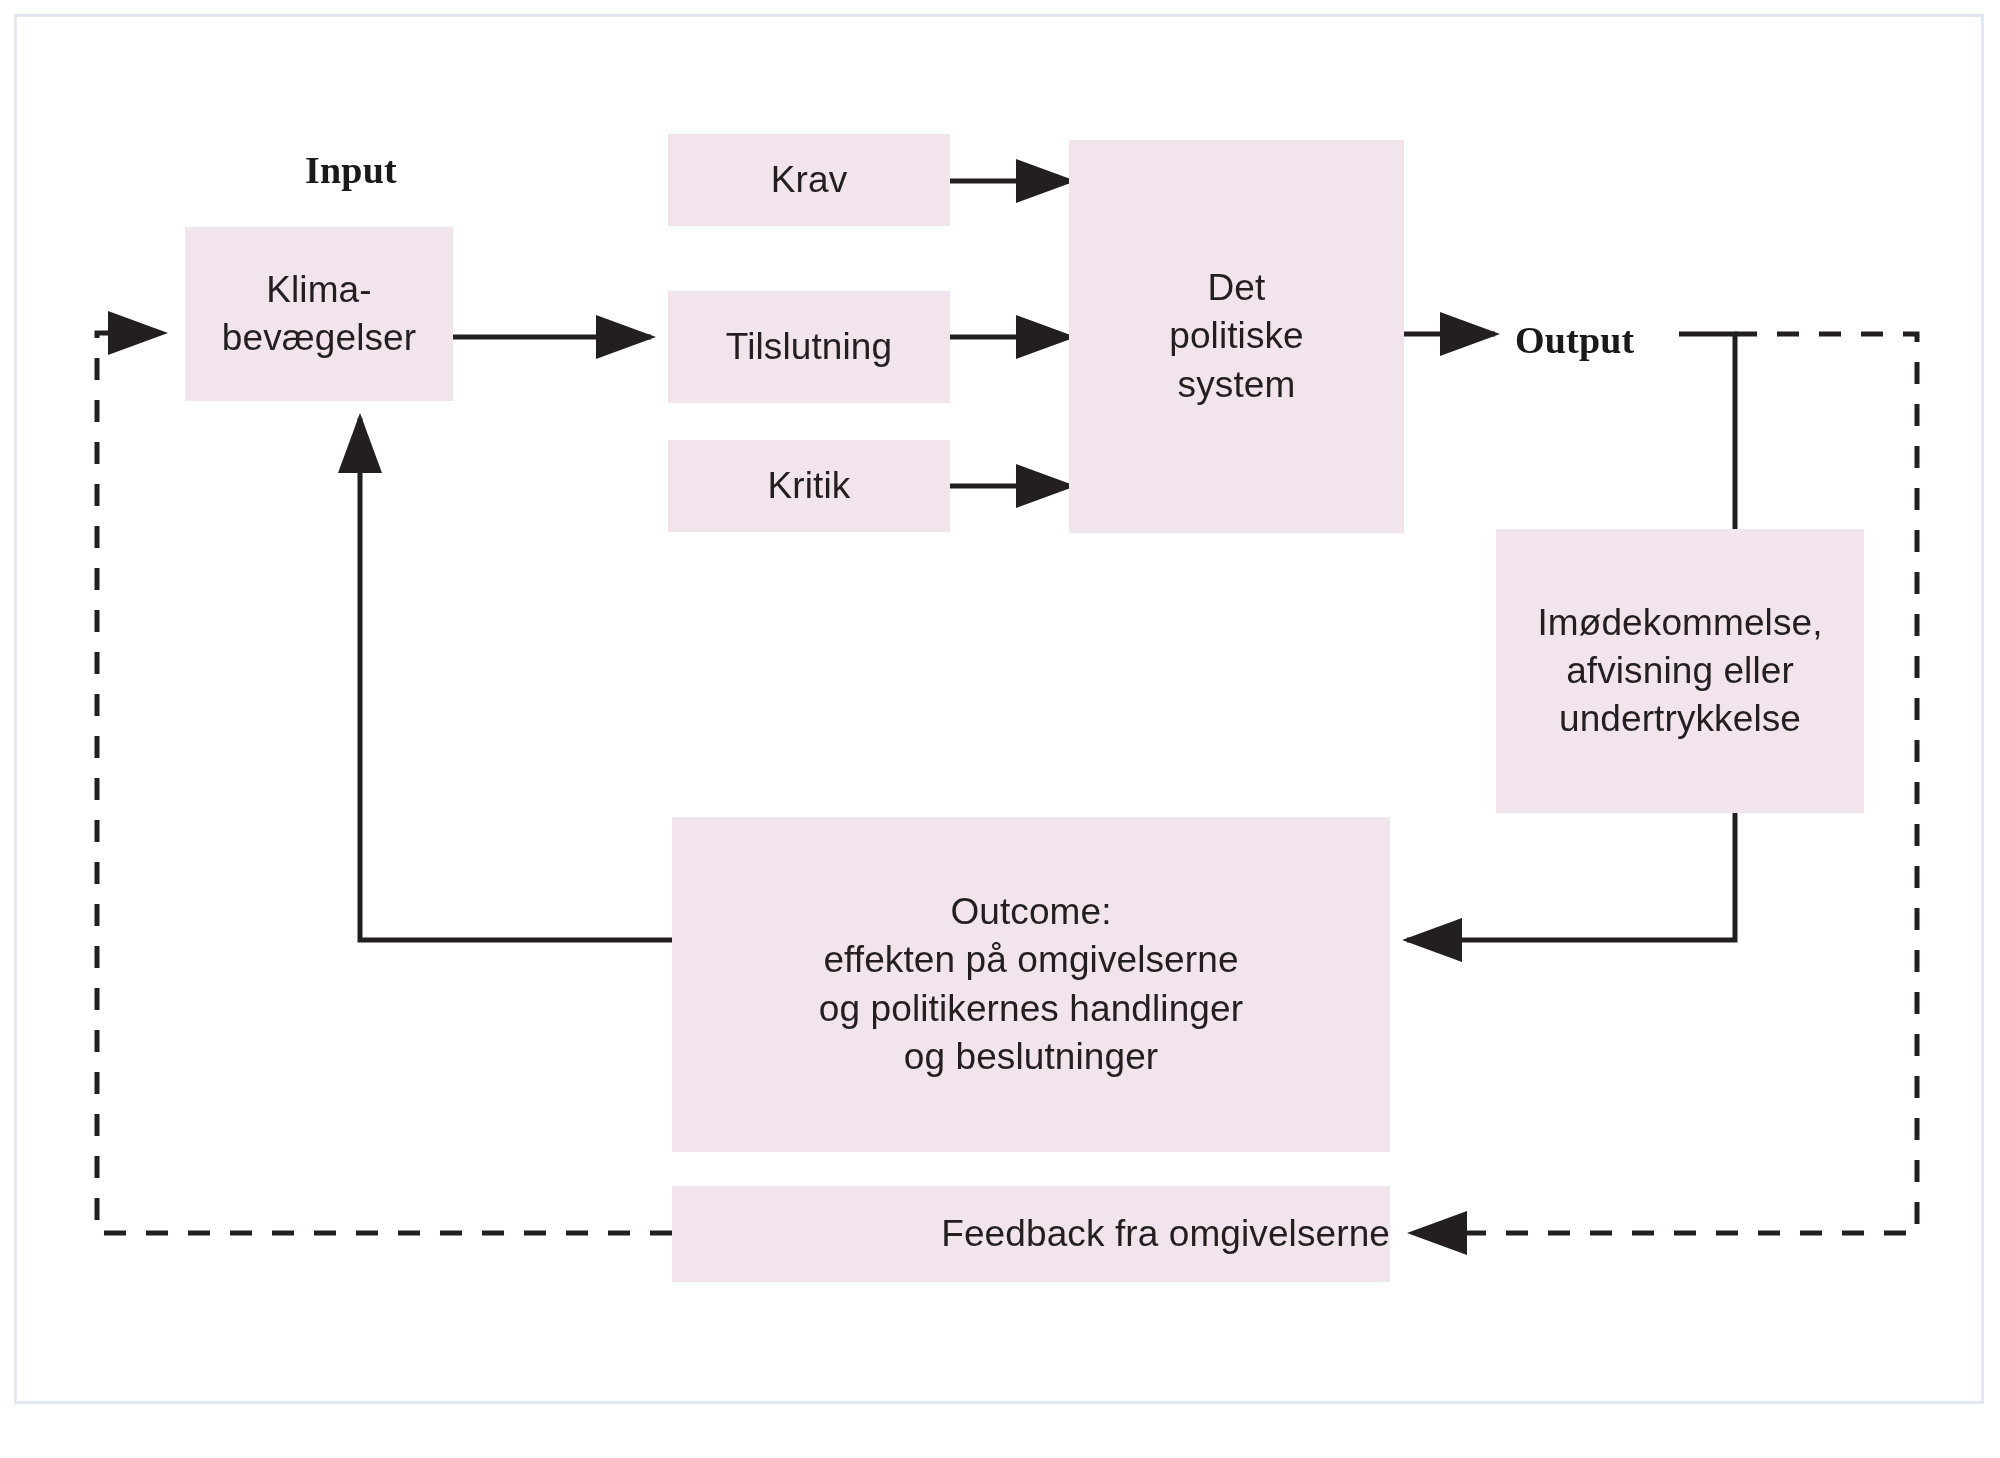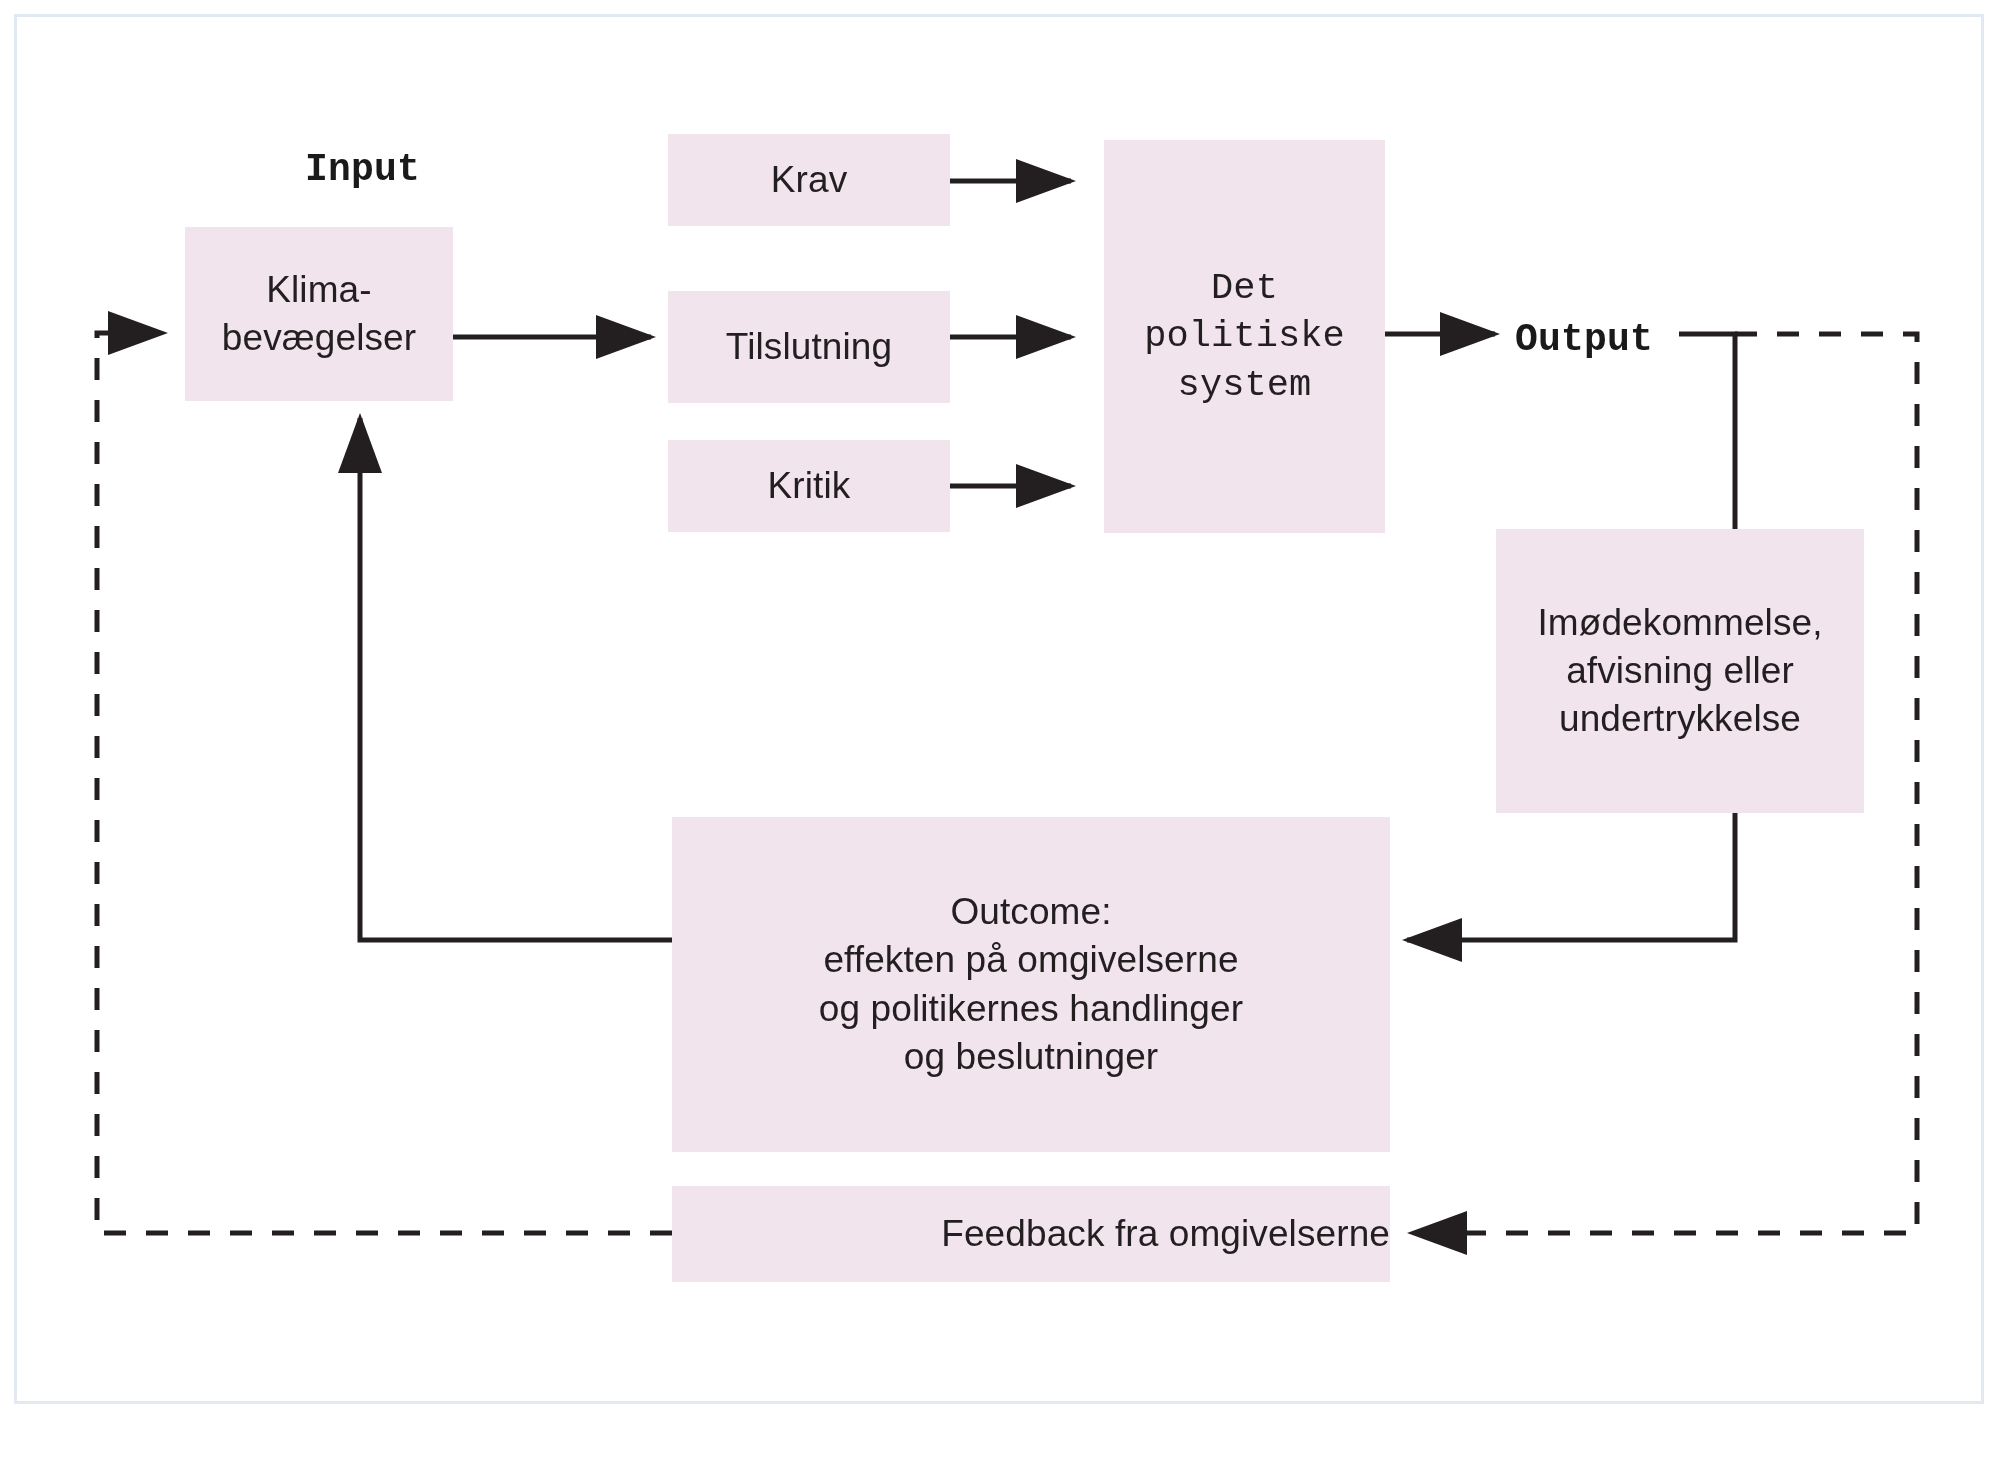--- a/index.html
+++ b/index.html
@@ -45,33 +45,33 @@
     font-family: "Liberation Sans", sans-serif;
     font-size: 37px;
     line-height: 1.30;
     letter-spacing: 0.1px;
     box-sizing: border-box;
   }
   .node-box span { display: block; white-space: pre-line; }
   .plain-label {
     position: absolute;
     color: #1a1a1a;
-    font-family: Liberation Mono, monospace;
+    font-family: Liberation Serif, serif;
     font-weight: bold;
     font-size: 38px;
     letter-spacing: 0.2px;
     white-space: nowrap;
   }
 
   
   #node-klima      { left: 185px;  top: 227px;  width: 268px; height: 174px; }
   #node-krav       { left: 668px;  top: 134px;  width: 282px; height: 92px;  }
   #node-tilslutning{ left: 668px;  top: 291px;  width: 282px; height: 112px;  }
   #node-kritik     { left: 668px;  top: 440px;  width: 282px; height: 92px;  }
-  #node-system     { left: 1104px; top: 140px;  width: 281px; height: 393px; font-family: Liberation Mono, monospace; }
+  #node-system     { left: 1069px; top: 140px;  width: 335px; height: 393px; }
   #node-imode      { left: 1496px; top: 529px;  width: 368px; height: 284px; }
   #node-outcome    { left: 672px;  top: 817px;  width: 718px; height: 335px; }
   #node-feedback   { left: 672px;  top: 1186px; width: 718px; height: 96px; justify-content: flex-end;  }
 
   #label-input     { left: 305px;  top: 148px; }
   #label-output    { left: 1515px; top: 318px; }
 </style>
 </head>
 <body>
 

